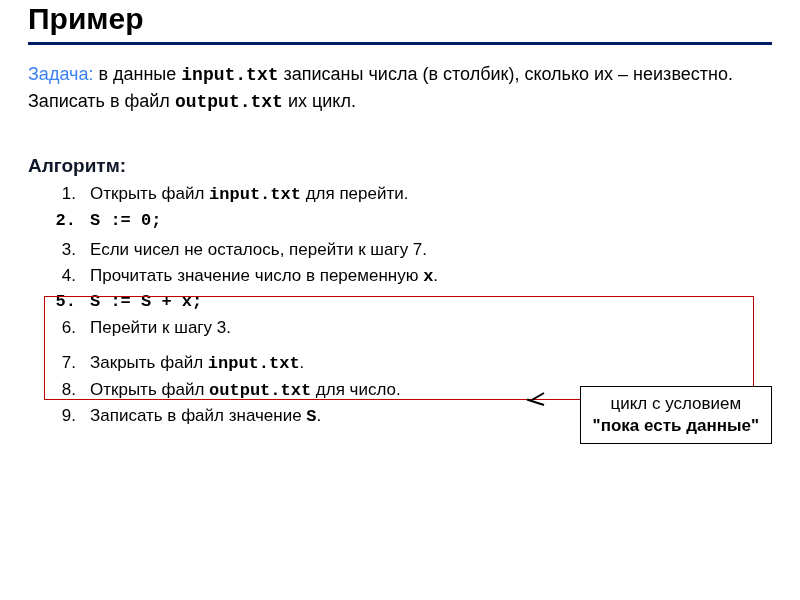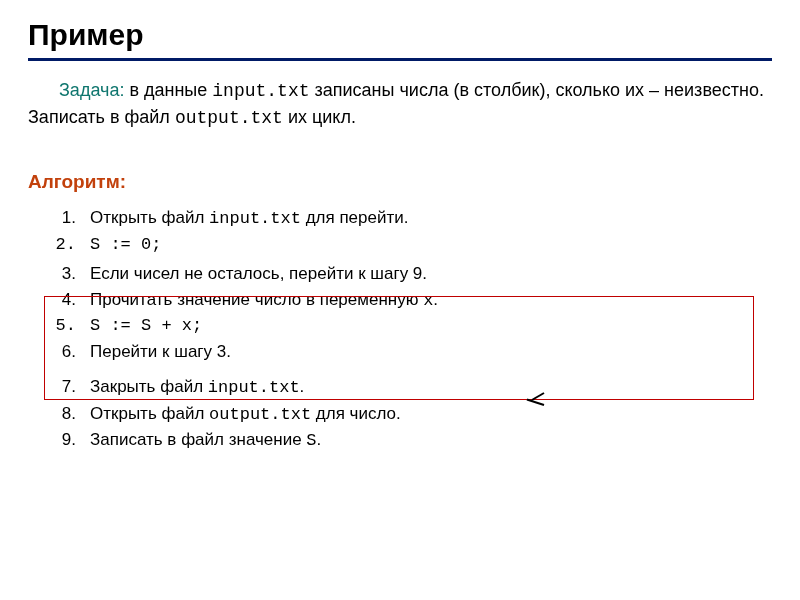--- a/index.html
+++ b/index.html
@@ -10,52 +10,52 @@
     background: #fff;
     font-family: Arial, Helvetica, sans-serif;
     color: #000;
     overflow: hidden;
   }
   .slide {
     position: relative;
     width: 800px;
     height: 600px;
     box-sizing: border-box;
-    padding: 18px 28px 0 28px;
+    padding: 2px 28px 0 28px;
   }
   .title {
     font-size: 30px;
     font-weight: bold;
     color: #000;
     margin: 0 0 6px 0;
   }
   .title-underline {
     height: 3px;
     background: #001a66;
     margin: 0 0 16px 0;
   }
   .task-block {
     font-size: 18px;
     line-height: 1.45;
     color: #000;
     margin-bottom: 40px;
     padding-left: 0;
   }
   .task-label {
-    color: #0f766e;
-    margin-left: 31px;
+    color: #3b82f6;
   }
   .mono {
     font-family: "Courier New", Courier, monospace;
+    font-weight: bold;
   }
   .algo-label {
     font-size: 19px;
     font-weight: bold;
-    color: #c2410c;
-    margin: 0 0 12px 0;
+    color: #0f172a;
+    margin: 0 0 4px 0;
   }
   .algo-list {
     font-size: 17px;
     line-height: 1.5;
     list-style: none;
     margin: 0;
     padding: 0;
   }
   .algo-list li {
     display: flex;
@@ -134,21 +134,21 @@
       <span class="algo-num">1.</span>
       <span class="algo-txt"><span>Открыть файл </span><span class="mono">input.txt</span><span> для перейти.</span></span>
     </li>
     <li>
       <span class="algo-num mono">2.</span>
       <span class="algo-txt mono">S := 0;</span>
     </li>
     <li class="group-gap"></li>
     <li>
       <span class="algo-num">3.</span>
-      <span class="algo-txt">Если чисел не осталось, перейти к шагу 9.</span>
+      <span class="algo-txt">Если чисел не осталось, перейти к шагу 7.</span>
     </li>
     <li>
       <span class="algo-num">4.</span>
       <span class="algo-txt"><span>Прочитать значение число в переменную </span><span class="mono">x</span><span>.</span></span>
     </li>
     <li>
       <span class="algo-num mono">5.</span>
       <span class="algo-txt mono">S := S + x;</span>
     </li>
     <li>
@@ -167,14 +167,18 @@
     <li>
       <span class="algo-num">9.</span>
       <span class="algo-txt"><span>Записать в файл значение </span><span class="mono">S</span><span>.</span></span>
     </li>
   </ul>
 
   <div class="loop-box"></div>
 
   <div class="callout-line1"></div>
   <div class="callout-line2"></div>
+  <div class="callout">
+    <div>цикл с условием</div>
+    <div><b>"пока есть данные"</b></div>
+  </div>
 
 </div>
 
 </body></html>

